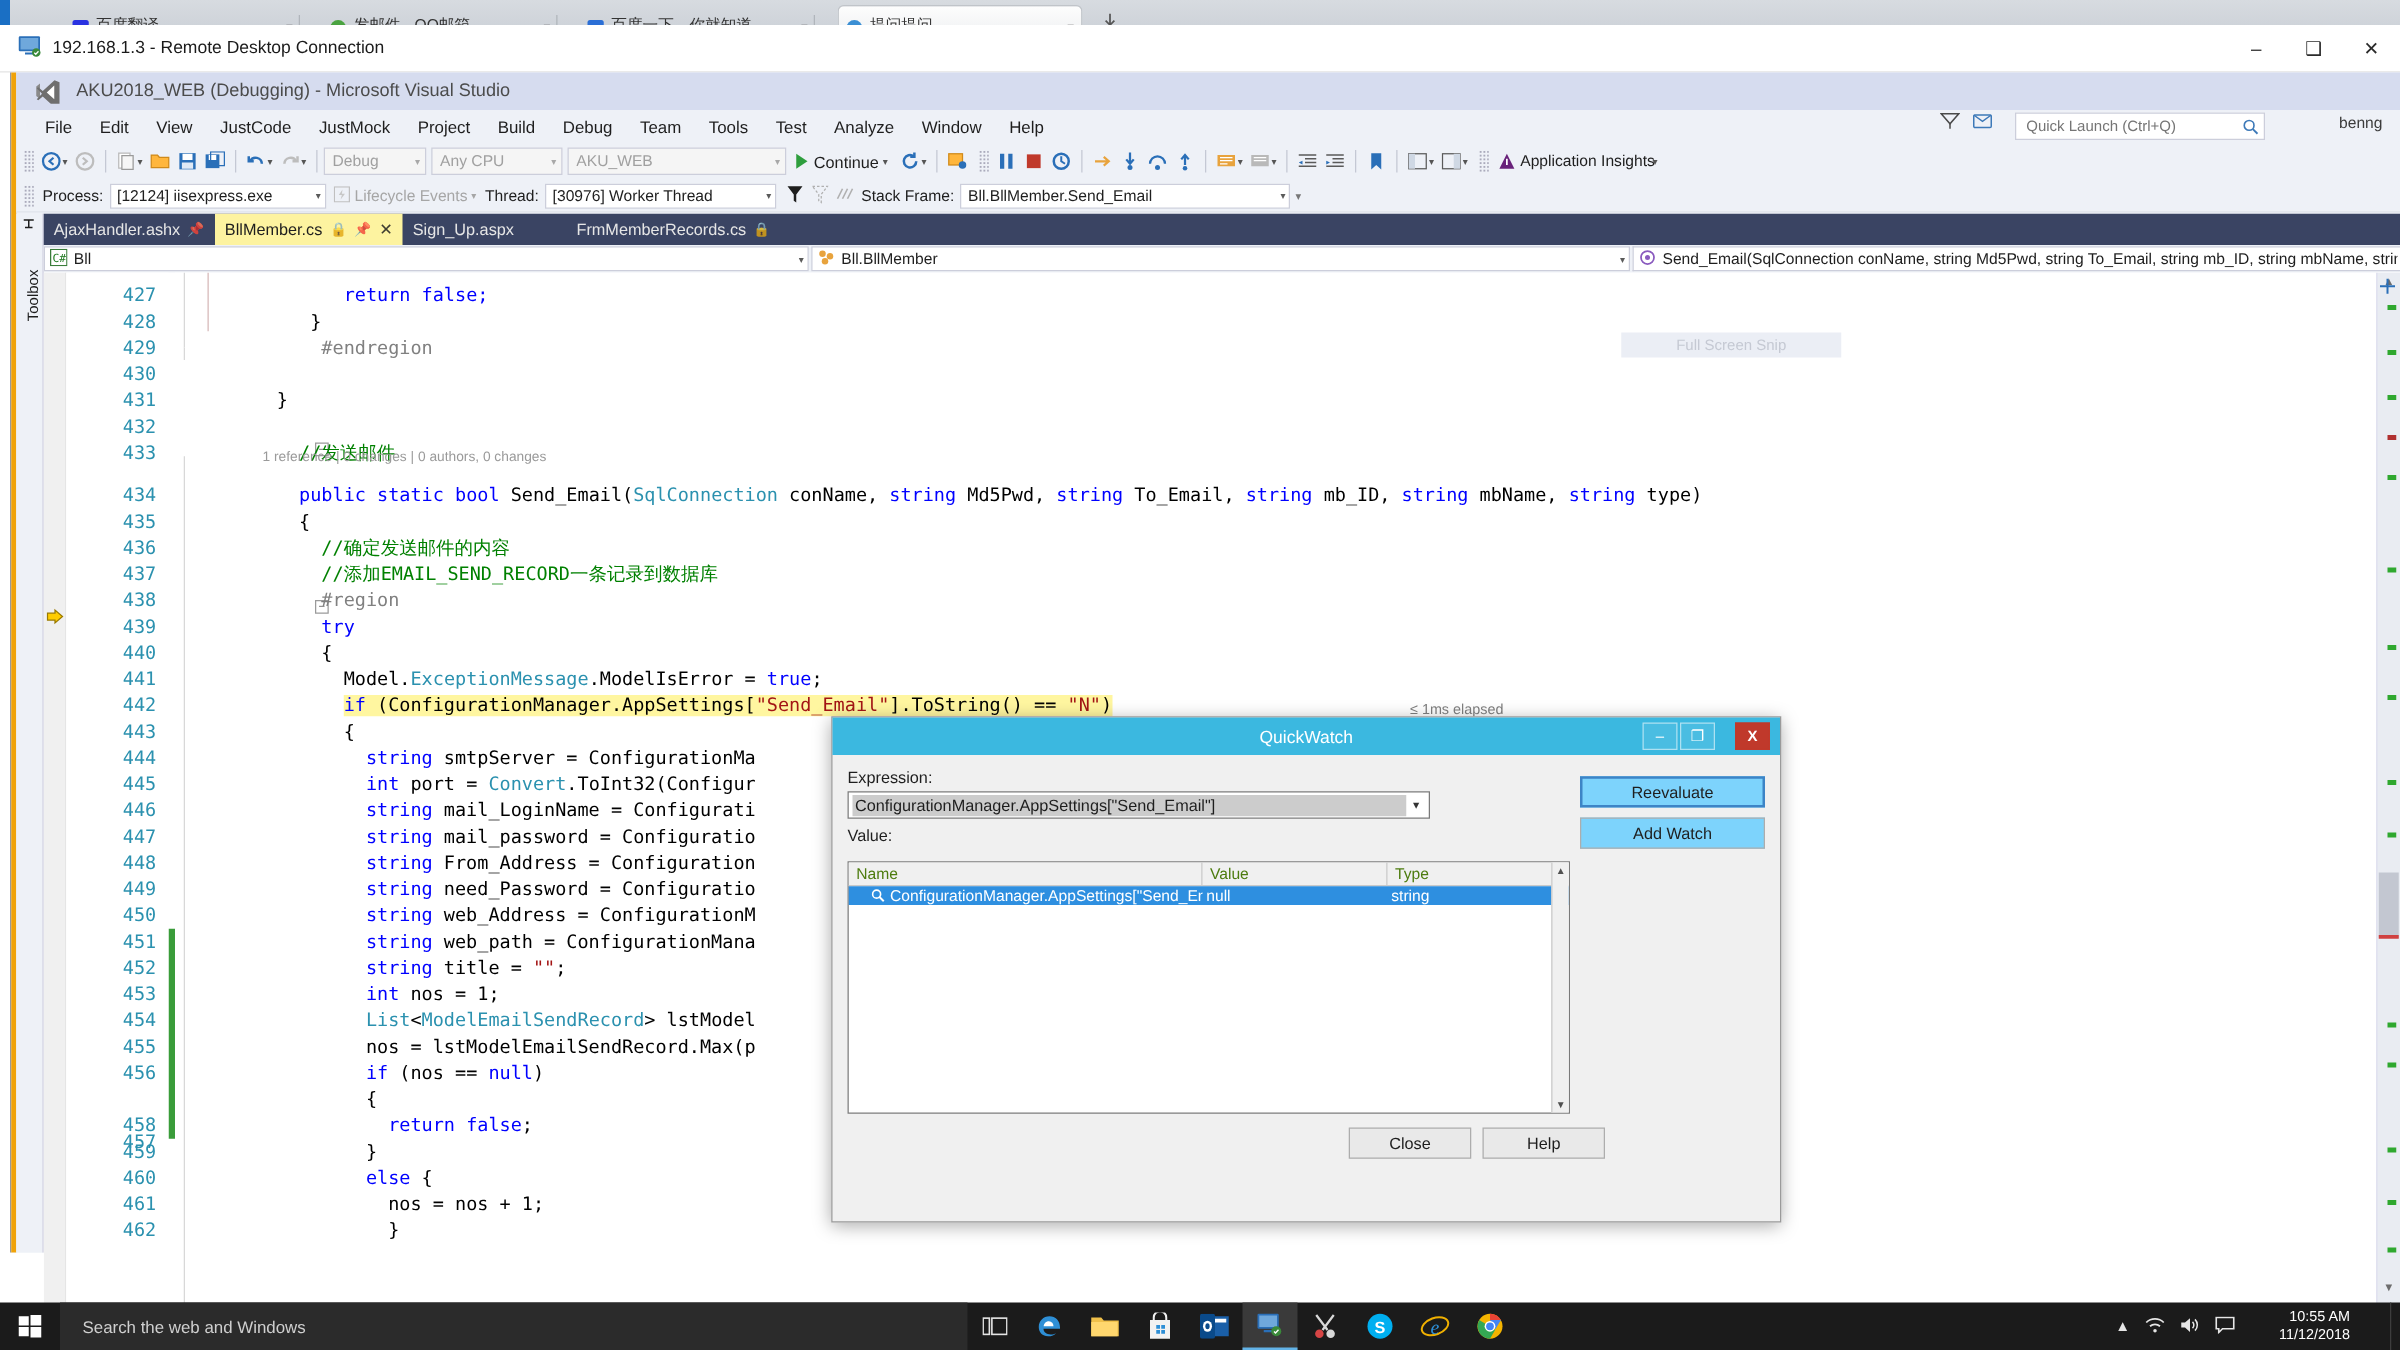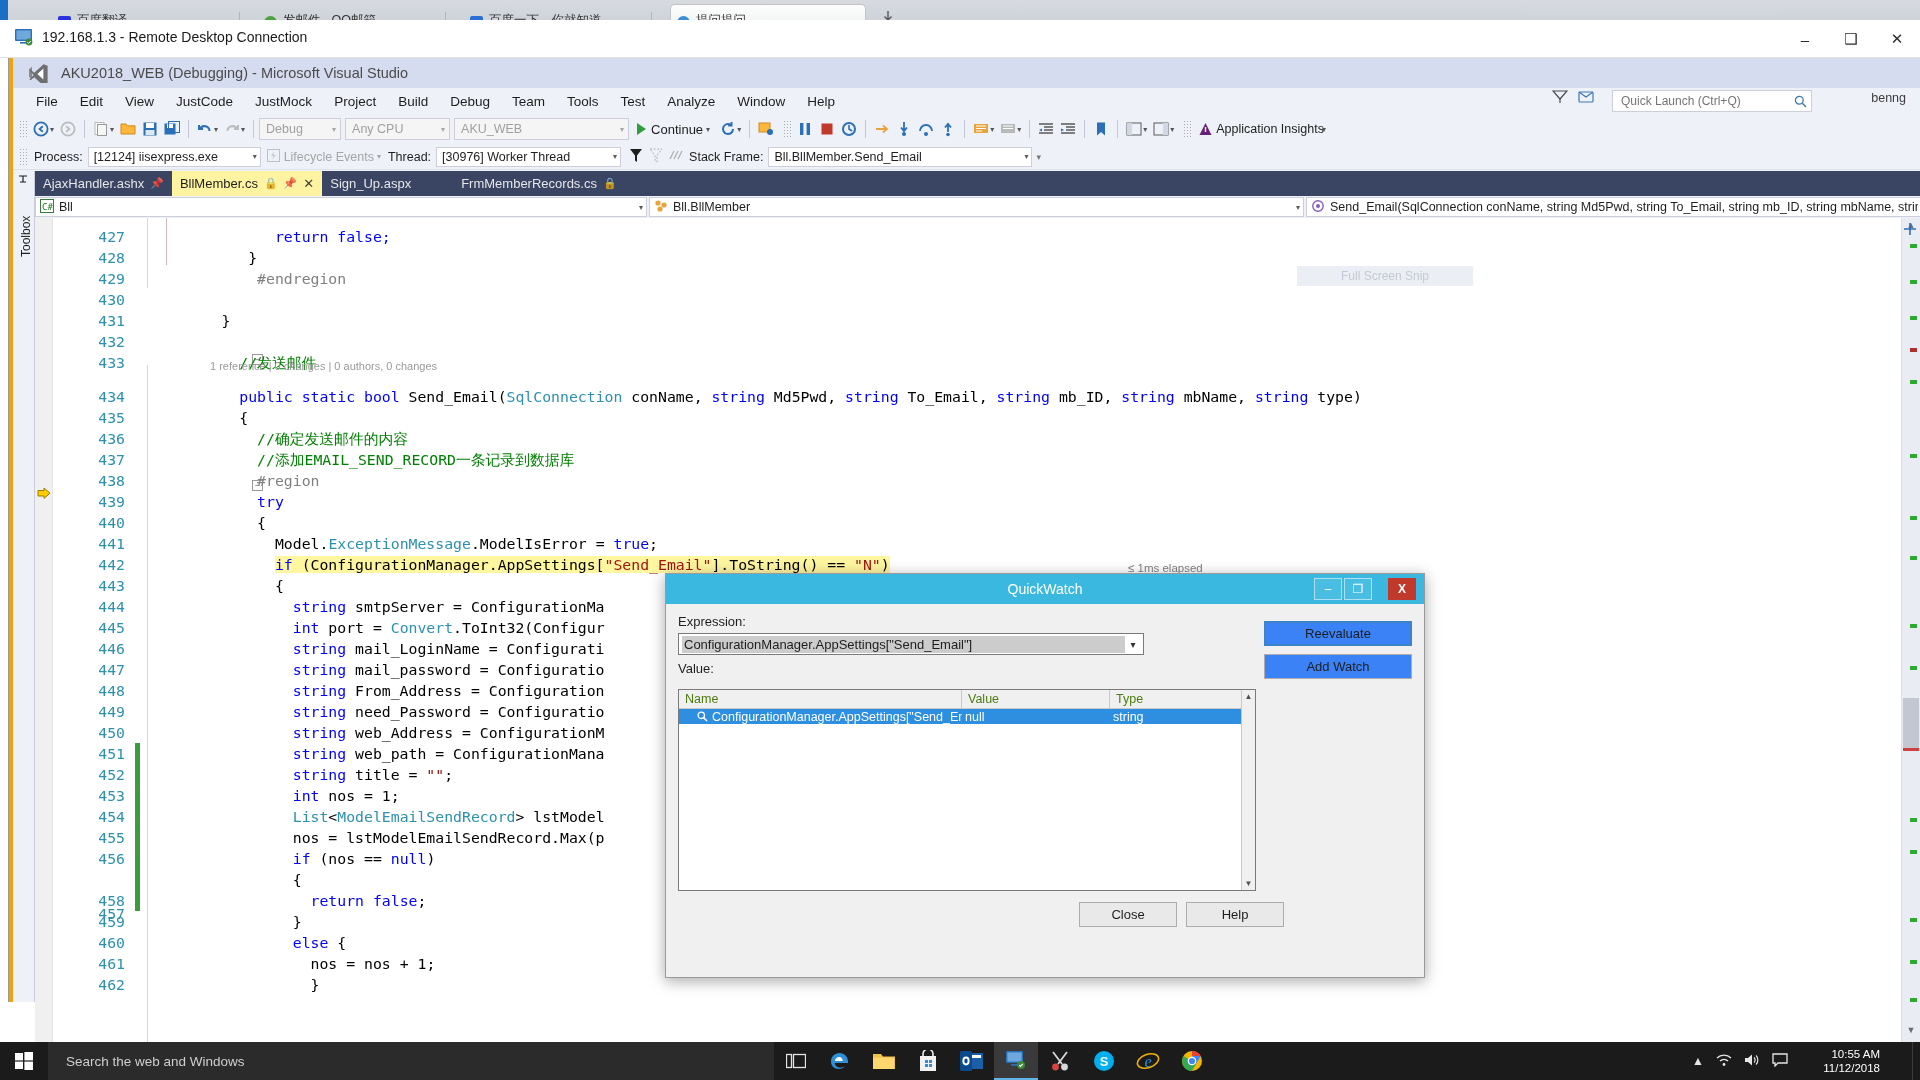--- a/index.html
+++ b/index.html
@@ -138,21 +138,21 @@
   #qw-title{height:30px;background:#3bb8e0;display:flex;align-items:center;justify-content:center;position:relative;}
   #qw-title-text{font-size:14px;color:#fff;}
   .qwbtn{position:absolute;top:4px;width:28px;height:22px;border:1px solid rgba(255,255,255,.55);
      display:flex;align-items:center;justify-content:center;color:#fff;font-size:12px;background:rgba(255,255,255,.08);}
   #qw-min{right:82px;} #qw-max{right:52px;} #qw-close{right:8px;background:#c0392b;border-color:#c0392b;font-weight:bold;}
   #qw-body{position:absolute;left:0;top:30px;width:758px;height:373px;padding:10px 12px;}
   .qw-lbl{font-size:13px;color:#1e1e1e;margin-bottom:4px;}
   #qw-expr{width:466px;height:22px;border:1px solid #7a7a7a;background:#fff;display:flex;align-items:center;padding:0 2px 0 3px;}
   #qw-expr .val{flex:1;font-size:13px;color:#1e1e1e;background:#ccc;padding:1px 2px;white-space:nowrap;overflow:hidden;}
   #qw-expr .cc{width:16px;text-align:center;font-size:10px;color:#333;}
-  .qw-btn{position:absolute;right:12px;width:148px;height:25px;background:#3b82f6;border:1px solid #adadad;
+  .qw-btn{position:absolute;right:12px;width:148px;height:25px;background:#7dd3fc;border:1px solid #adadad;
      font-size:13px;color:#1e1e1e;display:flex;align-items:center;justify-content:center;}
   #qw-reeval{top:17px;border:2px solid #3d84c6;}
   #qw-addwatch{top:50px;}
   #qw-grid{position:absolute;left:12px;top:85px;width:578px;height:202px;border:1px solid #7a7a7a;background:#fff;}
   #qw-head{display:flex;height:19px;background:#f0f0f0;border-bottom:1px solid #c9c9c9;font-size:12.5px;color:#4d7c0f;}
   #qw-head div{display:flex;align-items:center;padding-left:6px;border-right:1px solid #c9c9c9;}
   #qw-row{display:flex;height:15px;background:#2e8fe0;color:#fff;font-size:12.5px;align-items:center;}
   #qw-row .cell{overflow:hidden;white-space:nowrap;}
   #qw-grid-sb{position:absolute;right:0;top:0;width:14px;height:200px;background:#f0f0f0;border-left:1px solid #c9c9c9;}
   .gsb-a{width:13px;height:13px;font-size:8px;color:#505050;text-align:center;line-height:13px;}

